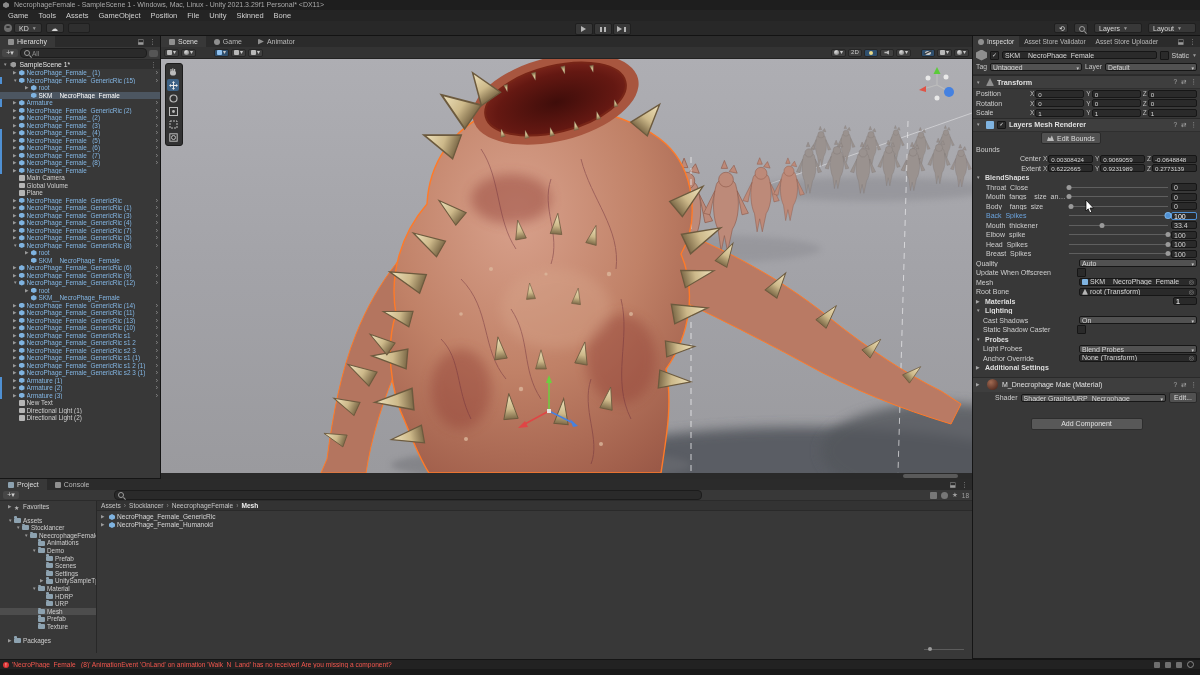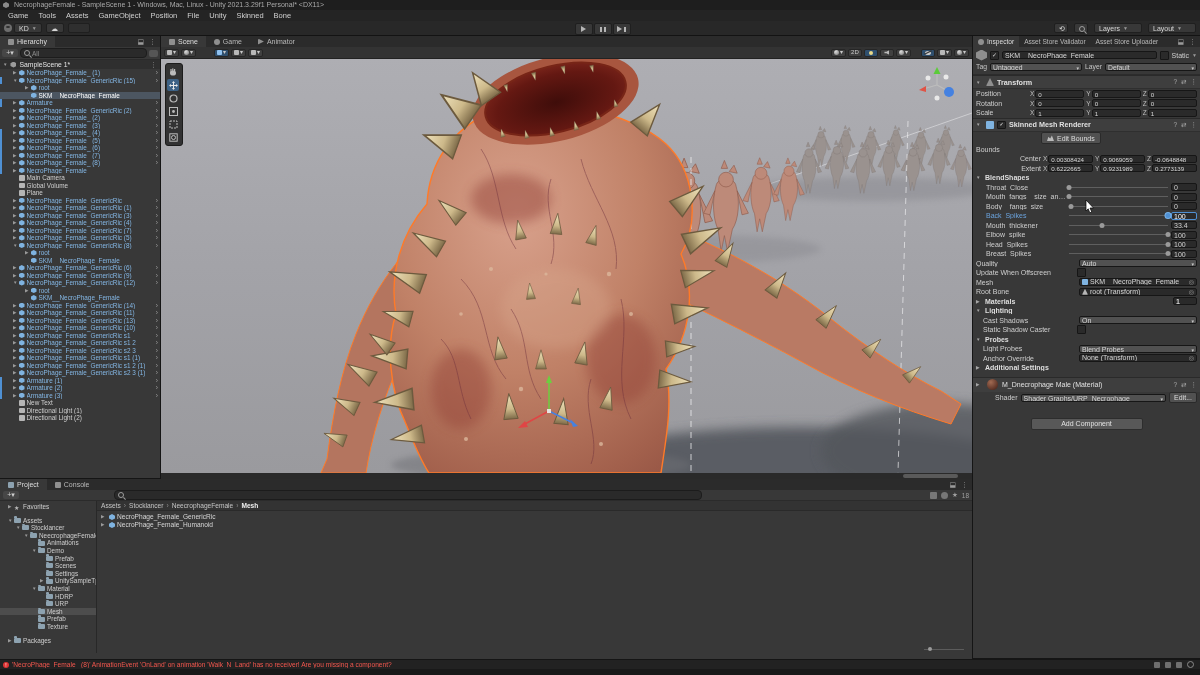--- a/index.html
+++ b/index.html
@@ -884,21 +884,21 @@
           <span class="ax">Z</span>
           <span class="field">1</span>
         </span>
       </div>
     </div>
 
   <div class="comp-h">
     <span class="fold">▼</span>
     <span class="hico" style="background:#7fb3e0"></span>
     <span class="chk" style="width:6px;height:6px;font-size:5px;line-height:5px">✓</span>
-    <span>Skinned Mesh Renderer</span>
+    <span>Layers Mesh Renderer</span>
     <span class="hmisc">
         <span>?</span>
         <span>⇄</span>
         <span>⋮</span>
       </span>
   </div>
   <div class="editbounds">
     <span class="ebbtn">
         <span class="ebico"></span>
         <span>Edit Bounds</span>

